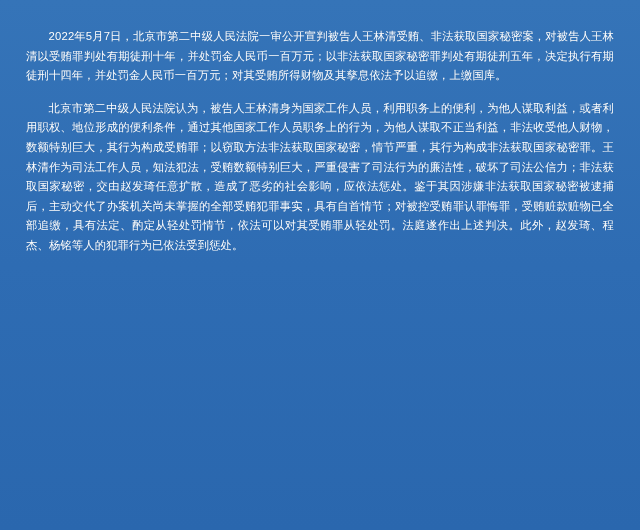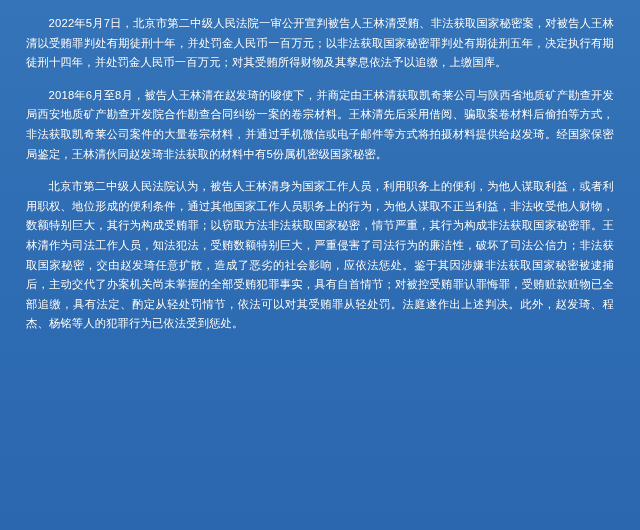--- a/index.html
+++ b/index.html
@@ -11,21 +11,21 @@
     height: 530px;
     background: #2f6fb5;
     font-family: "Liberation Sans", sans-serif;
     overflow: hidden;
   }
   .page {
     box-sizing: border-box;
     width: 640px;
     height: 530px;
     background: linear-gradient(180deg, #3574b8 0%, #2e6cb3 50%, #2a67ae 100%);
-    padding: 14px 26px 10px 26px;
+    padding: 27px 26px 10px 26px;
     display: flex;
     flex-direction: column;
   }
   .article {
     display: flex;
     flex-direction: column;
   }
   .para {
     color: #ffffff;
     font-size: 11.3px;
@@ -37,17 +37,16 @@
     letter-spacing: 0.15px;
     text-shadow: 0 0 1px rgba(0,0,0,0.12);
   }
 </style>
 </head>
 <body>
 
 <div class="page">
   <div class="article">
     <p class="para">2022年5月7日，北京市第二中级人民法院一审公开宣判被告人王林清受贿、非法获取国家秘密案，对被告人王林清以受贿罪判处有期徒刑十年，并处罚金人民币一百万元；以非法获取国家秘密罪判处有期徒刑五年，决定执行有期徒刑十四年，并处罚金人民币一百万元；对其受贿所得财物及其孳息依法予以追缴，上缴国库。</p>
-    <p class="para">2018年6月至8月，被告人王林清在赵发琦的唆使下，并商定由王林清获取凯奇莱公司与陕西省地质矿产勘查开发局西安地质矿产勘查开发院合作勘查合同纠纷一案的卷宗材料。王林清先后采用借阅、骗取案卷材料后偷拍等方式，非法获取凯奇莱公司案件的大量卷宗材料，并通过手机微信或电子邮件等方式将拍摄材料提供给赵发琦。经国家保密局鉴定，王林清伙同赵发琦非法获取的材料中有5份属机密级国家秘密。</p>
     <p class="para">北京市第二中级人民法院认为，被告人王林清身为国家工作人员，利用职务上的便利，为他人谋取利益，或者利用职权、地位形成的便利条件，通过其他国家工作人员职务上的行为，为他人谋取不正当利益，非法收受他人财物，数额特别巨大，其行为构成受贿罪；以窃取方法非法获取国家秘密，情节严重，其行为构成非法获取国家秘密罪。王林清作为司法工作人员，知法犯法，受贿数额特别巨大，严重侵害了司法行为的廉洁性，破坏了司法公信力；非法获取国家秘密，交由赵发琦任意扩散，造成了恶劣的社会影响，应依法惩处。鉴于其因涉嫌非法获取国家秘密被逮捕后，主动交代了办案机关尚未掌握的全部受贿犯罪事实，具有自首情节；对被控受贿罪认罪悔罪，受贿赃款赃物已全部追缴，具有法定、酌定从轻处罚情节，依法可以对其受贿罪从轻处罚。法庭遂作出上述判决。此外，赵发琦、程杰、杨铭等人的犯罪行为已依法受到惩处。</p>
 
   </div>
 </div>
 
 </body></html>

